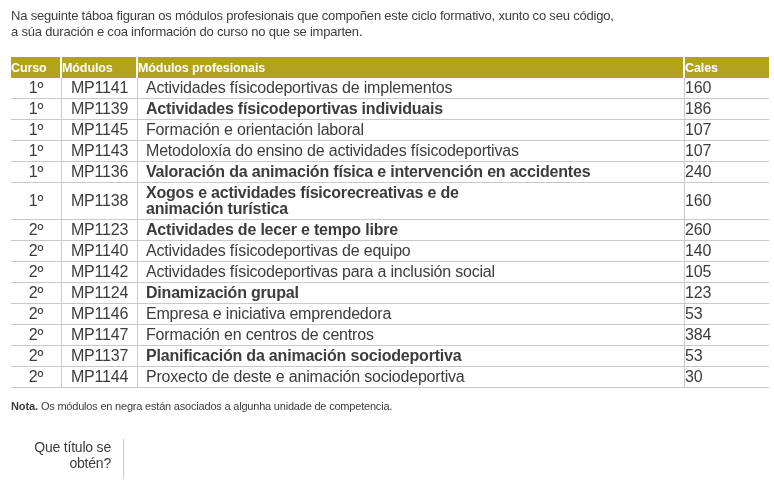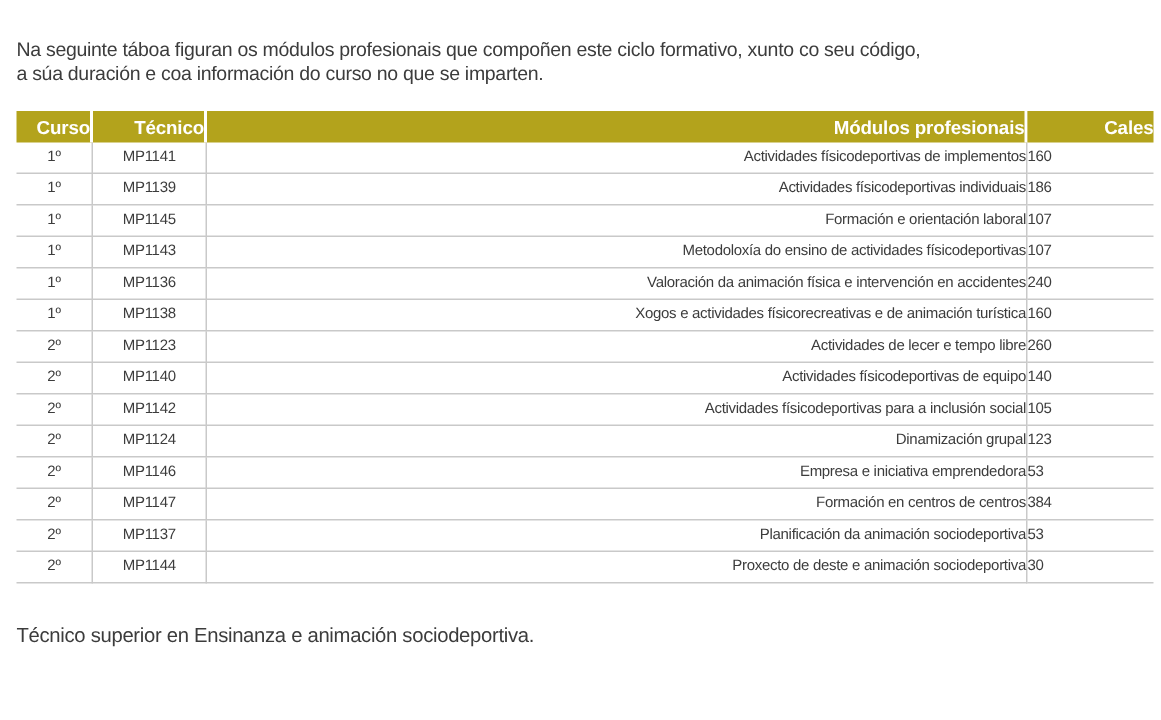--- a/index.html
+++ b/index.html
@@ -13,46 +13,46 @@
   }
   .qa { display:flex; align-items:flex-start; }
   .q-col {
     flex:0 0 124px; width:124px;
     text-align:right;
     padding:0 12px 8px 0;
     border-right:1.5px solid var(--line);
     font-size:14px; line-height:16px;
   }
   .a-col { flex:1; padding-left:11px; }
-  .intro { font-size:13px; line-height:16px; max-width:610px;margin-top:17px; }
+  .intro { font-size:13px; line-height:16px; max-width:610px; }
 
   table.modules {
     margin-top:17px;
     width:100%;
     border-collapse:separate; border-spacing:0;
     table-layout:fixed;
   }
   .modules th {
     background:var(--accent);
     color:#fff; font-weight:bold; font-size:12.5px;
-    height:21px; text-align:right; vertical-align:middle;
+    height:21px; text-align:left; vertical-align:middle;
     letter-spacing:-0.1px;
   }
   .modules th.sep { border-right:2px solid #fff; }
   .modules td {
-    font-size:10px; line-height:16px;
+    font-size:16px; line-height:16px;
     height:20px; vertical-align:middle;
     border-bottom:1px solid var(--line);
     padding:2px 0;
   }
   .modules td.c-curso, .modules td.c-codigo { text-align:center; }
   .modules td.c-curso, .modules td.c-codigo, .modules td.c-modulo { border-right:1.5px solid var(--line); }
-  .modules td.c-modulo { text-align:right; padding-left:8px; }
+  .modules td.c-modulo { text-align:left; padding-left:8px; }
   .modules td.c-horas { text-align:left; padding-right:22px; }
-  .modules td .bold { font-weight:normal; }
+  .modules td .bold { font-weight:bold; }
   .modules td .narrow { display:inline-block; max-width:348px; }
 
   .note { margin-top:12px; font-size:11px; line-height:13px; }
   .note b { letter-spacing:-0.1px; }
 
   .qa.second { margin-top:26px; }
   .answer { font-size:13.5px; line-height:16px; padding-top:1px; }
 </style>
 </head>
 <body>
@@ -64,21 +64,21 @@
     <table class="modules">
       <colgroup>
         <col style="width:51px">
           <col style="width:76px">
           <col>
           <col style="width:84px">
       </colgroup>
       <thead>
         <tr>
           <th class="sep">Curso</th>
-          <th class="sep">Técnico</th>
+          <th class="sep">Módulos</th>
           <th class="sep">Módulos profesionais</th>
           <th>Cales</th>
         </tr>
       </thead>
       <tbody>
           <tr>
         <td class="c-curso">1º</td>
         <td class="c-codigo">MP1141</td>
         <td class="c-modulo"><span>Actividades físicodeportivas de implementos</span></td>
         <td class="c-horas">160</td>
@@ -157,20 +157,19 @@
       </tr>
           <tr>
         <td class="c-curso">2º</td>
         <td class="c-codigo">MP1144</td>
         <td class="c-modulo"><span>Proxecto de deste e animación sociodeportiva</span></td>
         <td class="c-horas">30</td>
       </tr>
         </tbody>
     </table>
 
+    <p class="note"><b>Nota.</b> <span>Os módulos en negra están asociados a algunha unidade de competencia.</span></p>
   </div>
 </div>
 
 <div class="qa second">
-  <div class="a-col">
-    <p class="answer">Técnico superior en Ensinanza e animación sociodeportiva.</p>
-  </div>
+  <div class="q-col">Que título se obtén?</div>
 </div>
 
 </body></html>

